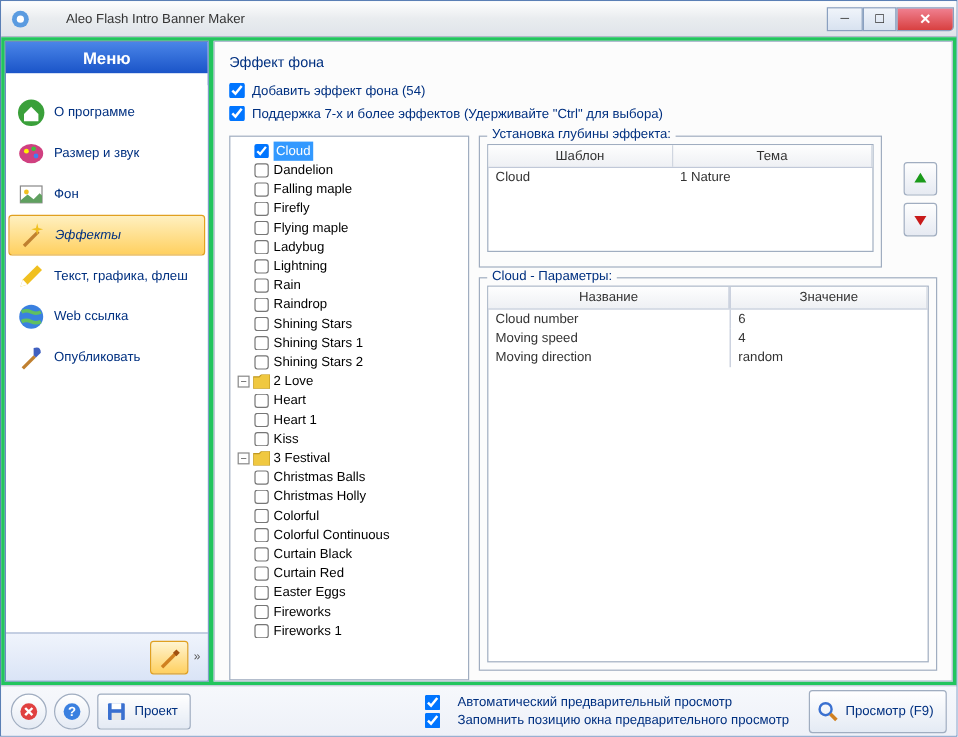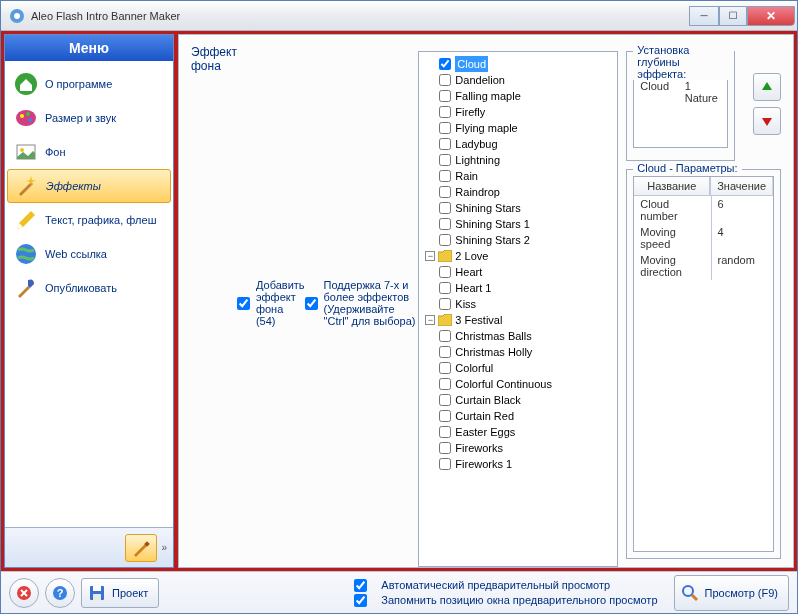--- a/index.html
+++ b/index.html
@@ -1,41 +1,41 @@
 <!DOCTYPE html>
 <html><head>
 <meta charset="utf-8">
 <style>
 * { box-sizing: border-box; margin: 0; padding: 0; font-family: Tahoma, Verdana, sans-serif; font-size: 11px; }
 body { background: #e8eef8; width: 798px; height: 614px; overflow: hidden; }
 
 .window { width: 798px; height: 614px; border: 1px solid #5a7fb5; background: #fff; display: flex; flex-direction: column; }
 
-.titlebar { height: 30px; background: linear-gradient(to bottom, #fefefe, #e9ecef, #dfe4ea); display: flex; align-items: center; padding-left: 8px; border-bottom: 1px solid #b0b8c8; }
+.titlebar { height: 30px; background: linear-gradient(to bottom, #fefefe, #e9ecef, #dfe4ea); display: flex; align-items: center; padding-left: 8px; border-bottom: 1px solid #b0b8c8; gap: 24px; }
 .titlebar-icon { width: 16px; height: 16px; margin-right: 6px; }
 .titlebar-text { flex: 1; color: #333; }
 .win-btns { display: flex; height: 20px; margin-right: 2px; }
 .win-btn { width: 30px; height: 20px; margin-left: 0; border: 1px solid #8aa0c0; background: linear-gradient(to bottom, #f0f4fa, #d8e2f0); display: flex; align-items: center; justify-content: center; font-size: 10px; color: #333; cursor: pointer; }
 .win-btn.max { width: 28px; }
 .win-btn.close { width: 48px; background: linear-gradient(to bottom, #f08090, #d84040); color: #fff; font-size: 12px; font-weight: bold; border-radius: 0 0 4px 0; }
 
-.body-row { flex: 1; display: flex; background: #b91c1c; padding: 3px; gap: 4px; min-height: 0; }
+.body-row { flex: 1; display: flex; background: #22c55e; padding: 3px; gap: 4px; min-height: 0; }
 
 .sidebar { width: 170px; border: 1px solid #6a8ac0; background: #fff; display: flex; flex-direction: column; }
 .menu-header { height: 26px; background: linear-gradient(to bottom, #4a85e8, #1a54c8); color: #fff; font-size: 14px; font-weight: bold; text-align: center; line-height: 26px; }
-.menu-items { flex: 1; background: #fff; padding-top: 6px; }
+.menu-items { flex: 1; background: #fff; padding-top: 6px; margin-top: 10px; }
 .menu-item { display: flex; align-items: center; height: 34px; padding-left: 8px; cursor: pointer; }
 .menu-item.selected { background: linear-gradient(to bottom, #fff0c0, #ffd060); border: 1px solid #e0a020; border-radius: 3px; margin: 0 2px; padding-left: 6px; font-style: italic; }
 .menu-icon { width: 26px; height: 26px; margin-right: 6px; display: flex; align-items: center; justify-content: center; }
 .menu-label { color: #003080; }
 .sidebar-bottom { height: 40px; border-top: 1px solid #a0b0d0; background: linear-gradient(to bottom, #f0f4fc, #dae4f6); display: flex; align-items: center; justify-content: flex-end; padding-right: 6px; }
 .sb-icon { width: 32px; height: 28px; border: 1px solid #e0a020; background: linear-gradient(to bottom,#fff4d0,#ffd060); border-radius: 3px; margin-right: 4px; display: flex; align-items: center; justify-content: center; }
 .sb-chevrons { font-size: 10px; color: #555; cursor: pointer; }
 
-.main { flex: 1; border: 1px solid #b0bcd0; background: #fcfcfc; padding: 10px 12px 0; display: flex; flex-direction: row; min-height: 0; }
+.main { flex: 1; border: 1px solid #b0bcd0; background: #fcfcfc; padding: 10px 12px 0; display: flex; flex-direction: column; min-height: 0; }
 .section-title { color: #003080; margin-bottom: 10px; font-size: 12px; }
 .chk-row { display: flex; align-items: center; margin-bottom: 6px; color: #003080; }
 .chk-row input { margin-right: 6px; }
 
 .panels { flex: 1; display: flex; gap: 8px; margin-top: 6px; min-height: 0; }
 
 .tree-panel { width: 200px; border: 1px solid #a0adc0; background: #fff; overflow-y: scroll; overflow-x: hidden; padding: 4px 0 4px 4px; }
 .tree ul { list-style: none; padding-left: 14px; }
 .tree > ul { padding-left: 2px; }
 .tree li { white-space: nowrap; line-height: 16px; position: relative; }

